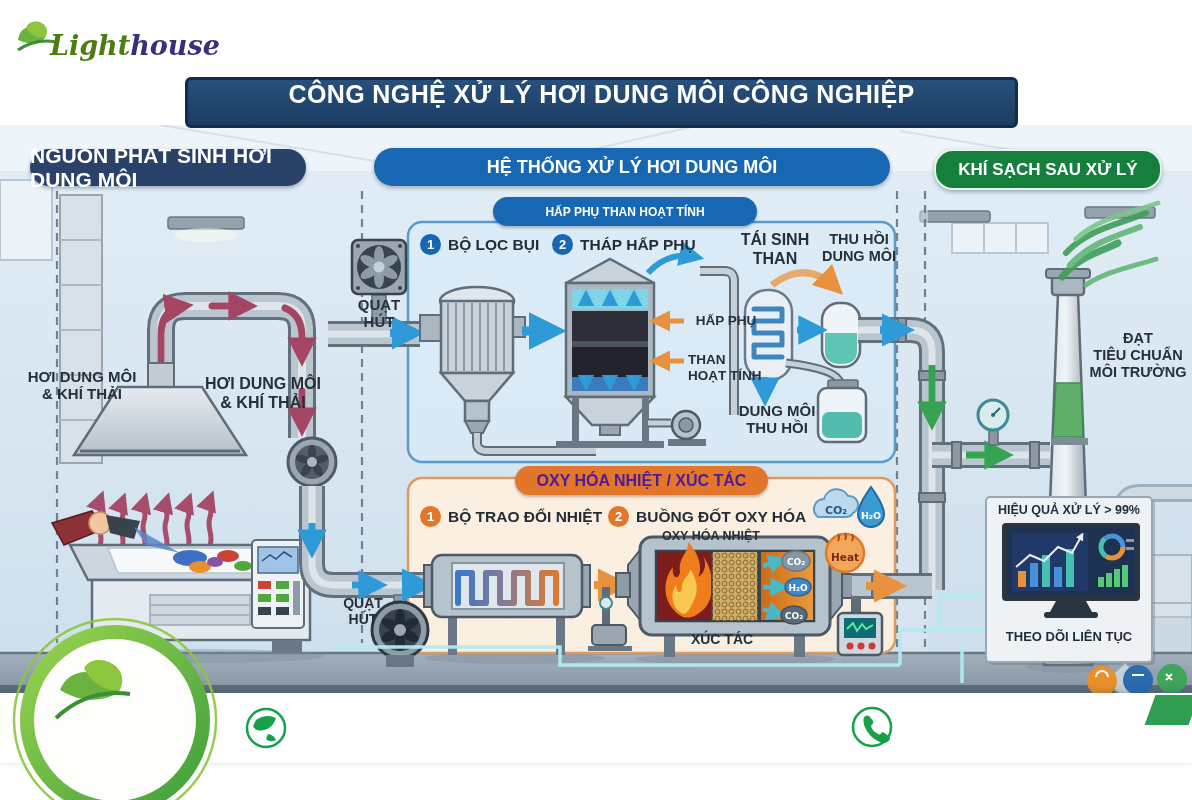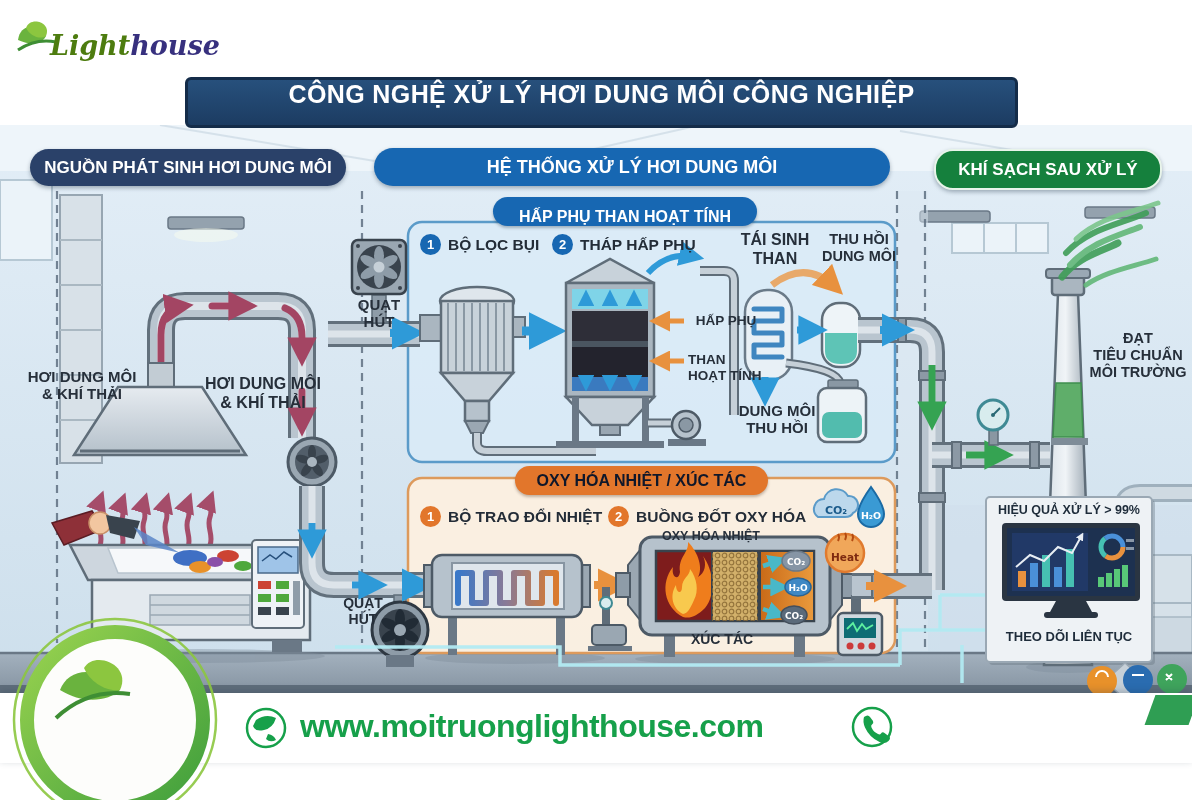--- a/index.html
+++ b/index.html
@@ -6,29 +6,29 @@
   #page{position:relative;width:1192px;height:800px;margin:0 auto;background:#fff;
         font-family:"Liberation Sans","DejaVu Sans",sans-serif;overflow:hidden;}
   .abs{position:absolute;}
   
   #title-banner{left:185px;top:77px;width:827px;height:45px;background:linear-gradient(#27507c,#1c3c62);
     border:3px solid #142c49;border-radius:6px;display:flex;align-items:flex-start;justify-content:center;}
   #title-banner span{color:#fff;font-weight:bold;font-size:25px;letter-spacing:.4px;}
   
   .pill{display:flex;align-items:center;justify-content:center;color:#fff;font-weight:bold;
         border-radius:19px;box-shadow:0 2px 4px rgba(20,40,60,.35);}
-  #pill-source{left:30px;top:149px;width:316px;height:37px;background:#2a4169;font-size:17px;}
+  #pill-source{left:30px;top:149px;width:276px;height:37px;background:#2a4169;font-size:21px;}
   #pill-system{left:374px;top:148px;width:516px;height:38px;background:#1767b2;font-size:18px;}
   #pill-clean{left:934px;top:149px;width:224px;height:37px;background:#15803d;font-size:17px;border:2px solid #e8f4ea;}
   
   #ads-header{left:493px;top:197px;width:264px;height:29px;background:#1767b2;border-radius:15px;
-    display:flex;align-items:flex-end;justify-content:center;color:#fff;font-weight:bold;font-size:16px;
+    display:flex;align-items:center;justify-content:center;color:#fff;font-weight:bold;font-size:12px;
     box-shadow:0 2px 3px rgba(20,40,60,.3);z-index:4;}
   #ox-header{left:515px;top:466px;width:253px;height:29px;background:#e2762b;border-radius:15px;
-    display:flex;align-items:center;justify-content:center;color:#0f172a;font-weight:bold;font-size:16px;
+    display:flex;align-items:center;justify-content:center;color:#4c1d95;font-weight:bold;font-size:16px;
     box-shadow:0 2px 3px rgba(60,30,10,.3);z-index:4;}
   
   .lbl{position:absolute;font-weight:bold;color:#262f3a;white-space:pre-line;line-height:1.16;
        text-align:center;z-index:4;}
   .step{position:absolute;display:flex;align-items:center;gap:7px;z-index:4;}
   .badge{width:21px;height:21px;border-radius:50%;color:#fff;font-size:13px;font-weight:bold;
          display:flex;align-items:center;justify-content:center;flex:0 0 21px;}
   .badge.blue{background:#1767b2;} .badge.orange{background:#e2762b;}
   .step .slabel{font-size:15.5px;font-weight:bold;color:#232c37;}
   
@@ -575,21 +575,20 @@
 TIÊU CHUẨN
 MÔI TRƯỜNG</div>
   <div class="lbl" id="lbl-eff">HIỆU QUẢ XỬ LÝ &gt; 99%</div>
   <div class="lbl" id="lbl-monitor">THEO DÕI LIÊN TỤC</div>
 
   <div class="abs" id="footer-bar"></div>
   <svg class="abs" style="left:244px;top:706px;z-index:7" width="44" height="44" viewBox="0 0 44 44">
     <circle cx="22" cy="22" r="19" fill="none" stroke="#16a04a" stroke-width="2.5"></circle>
     <path d="M12,14 q10,-7 20,-2 q-3,10 -12,12 q-9,2 -11,-4 z M24,28 q6,1 8,6 q-6,3 -10,-1 z" fill="#16a04a"></path>
   </svg>
-  <span class="contact-text" id="website">www.moitruonglighthouse.com</span>
   <svg class="abs" style="left:850px;top:705px;z-index:7" width="44" height="44" viewBox="0 0 44 44">
     <circle cx="22" cy="22" r="19" fill="none" stroke="#16a04a" stroke-width="2.5"></circle>
     <path d="M14,12 q4,-3 6,0 l3,4 q1,2 -1,3.5 q-1.5,1 -.5,3 q2,4.5 6.5,6.5 q2,1 3,-.5 q1.5,-2 3.5,-.5 l4,3 q3,2 0,5 q-3.5,3.5 -9,1 q-10,-4.5 -14.5,-14.5 q-2.5,-6 -1,-10.5 z" fill="#16a04a"></path>
   </svg>
   <div class="abs" id="green-flag"></div>
 
   <div class="abs" id="logo-top">
     <svg class="abs" style="left:0;top:6px" width="44" height="40" viewBox="0 0 44 40">
       <path d="M30,22 C16,8 4,12 2,26 C16,32 26,30 30,22 Z" fill="#6ab33e"></path>
       <path d="M30,22 C36,8 14,2 10,14 C14,22 24,26 30,22 Z" fill="#8cc63f"></path>

